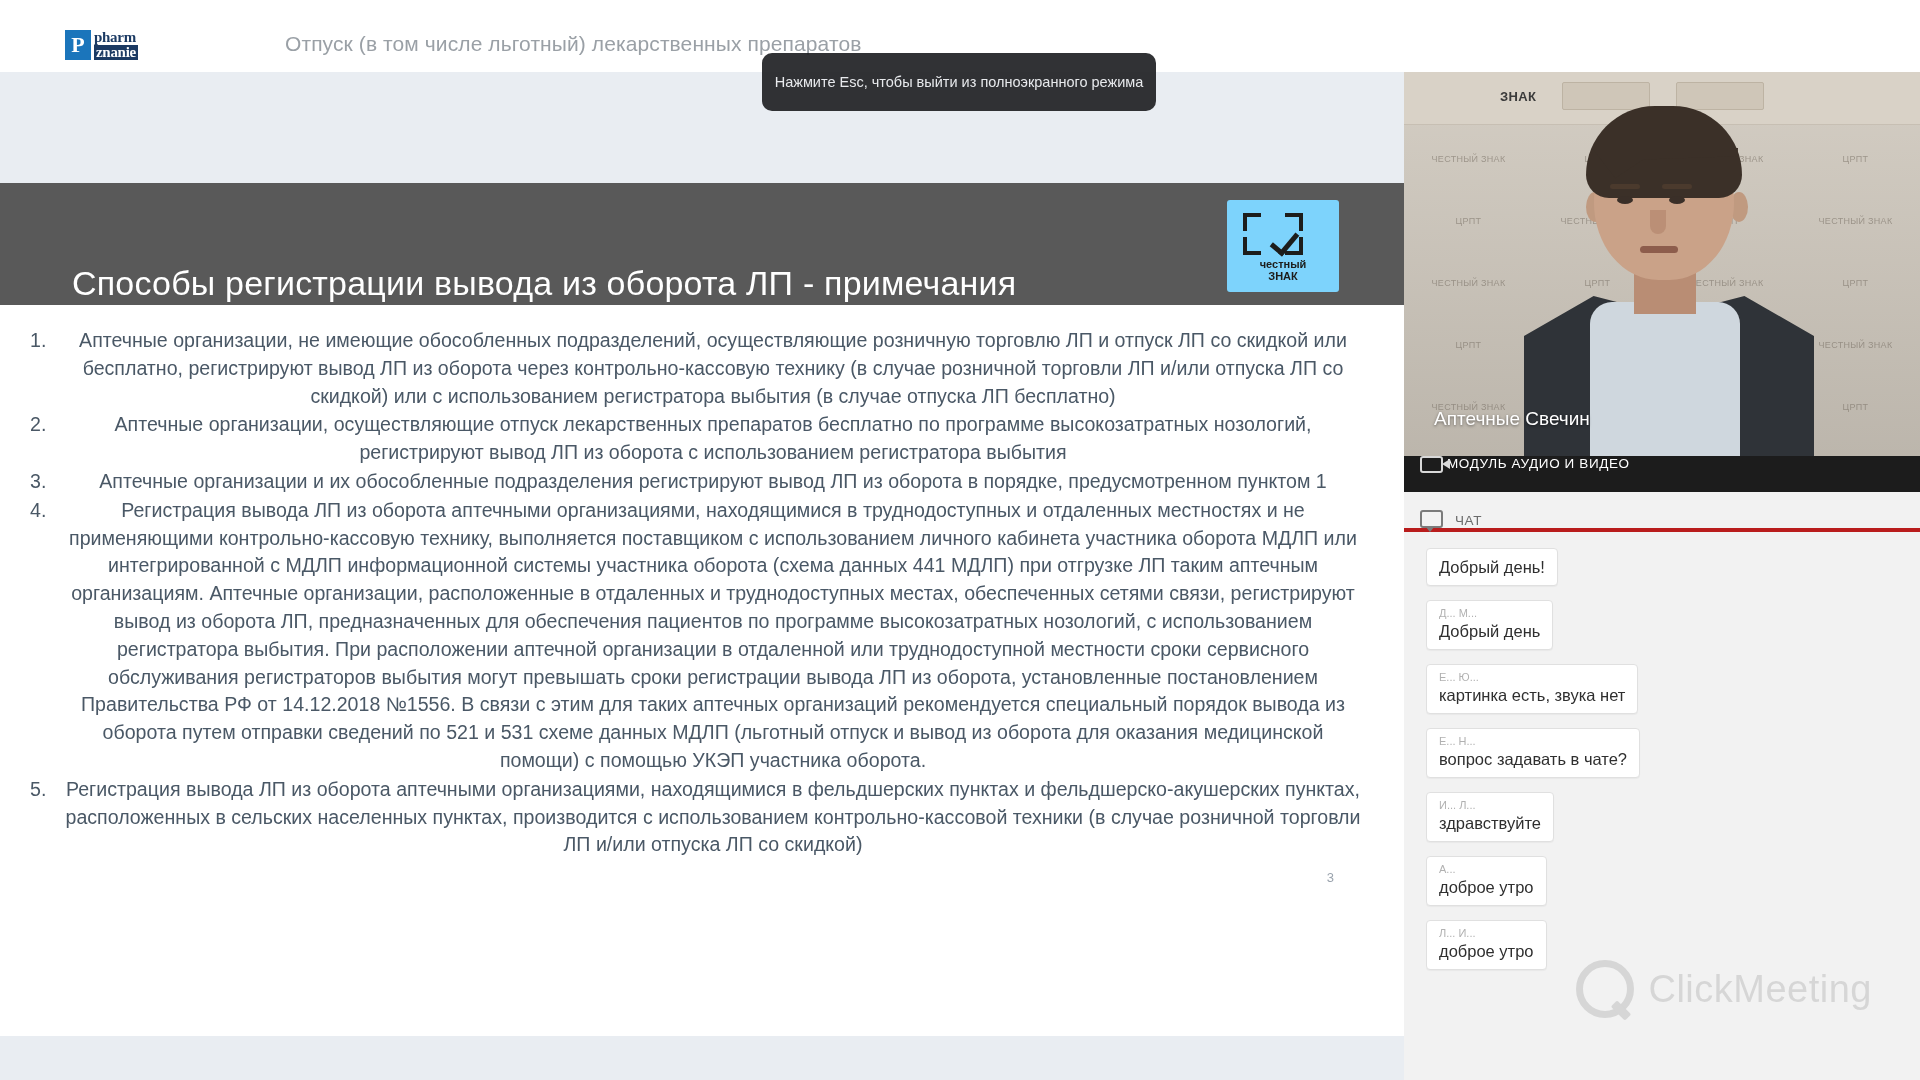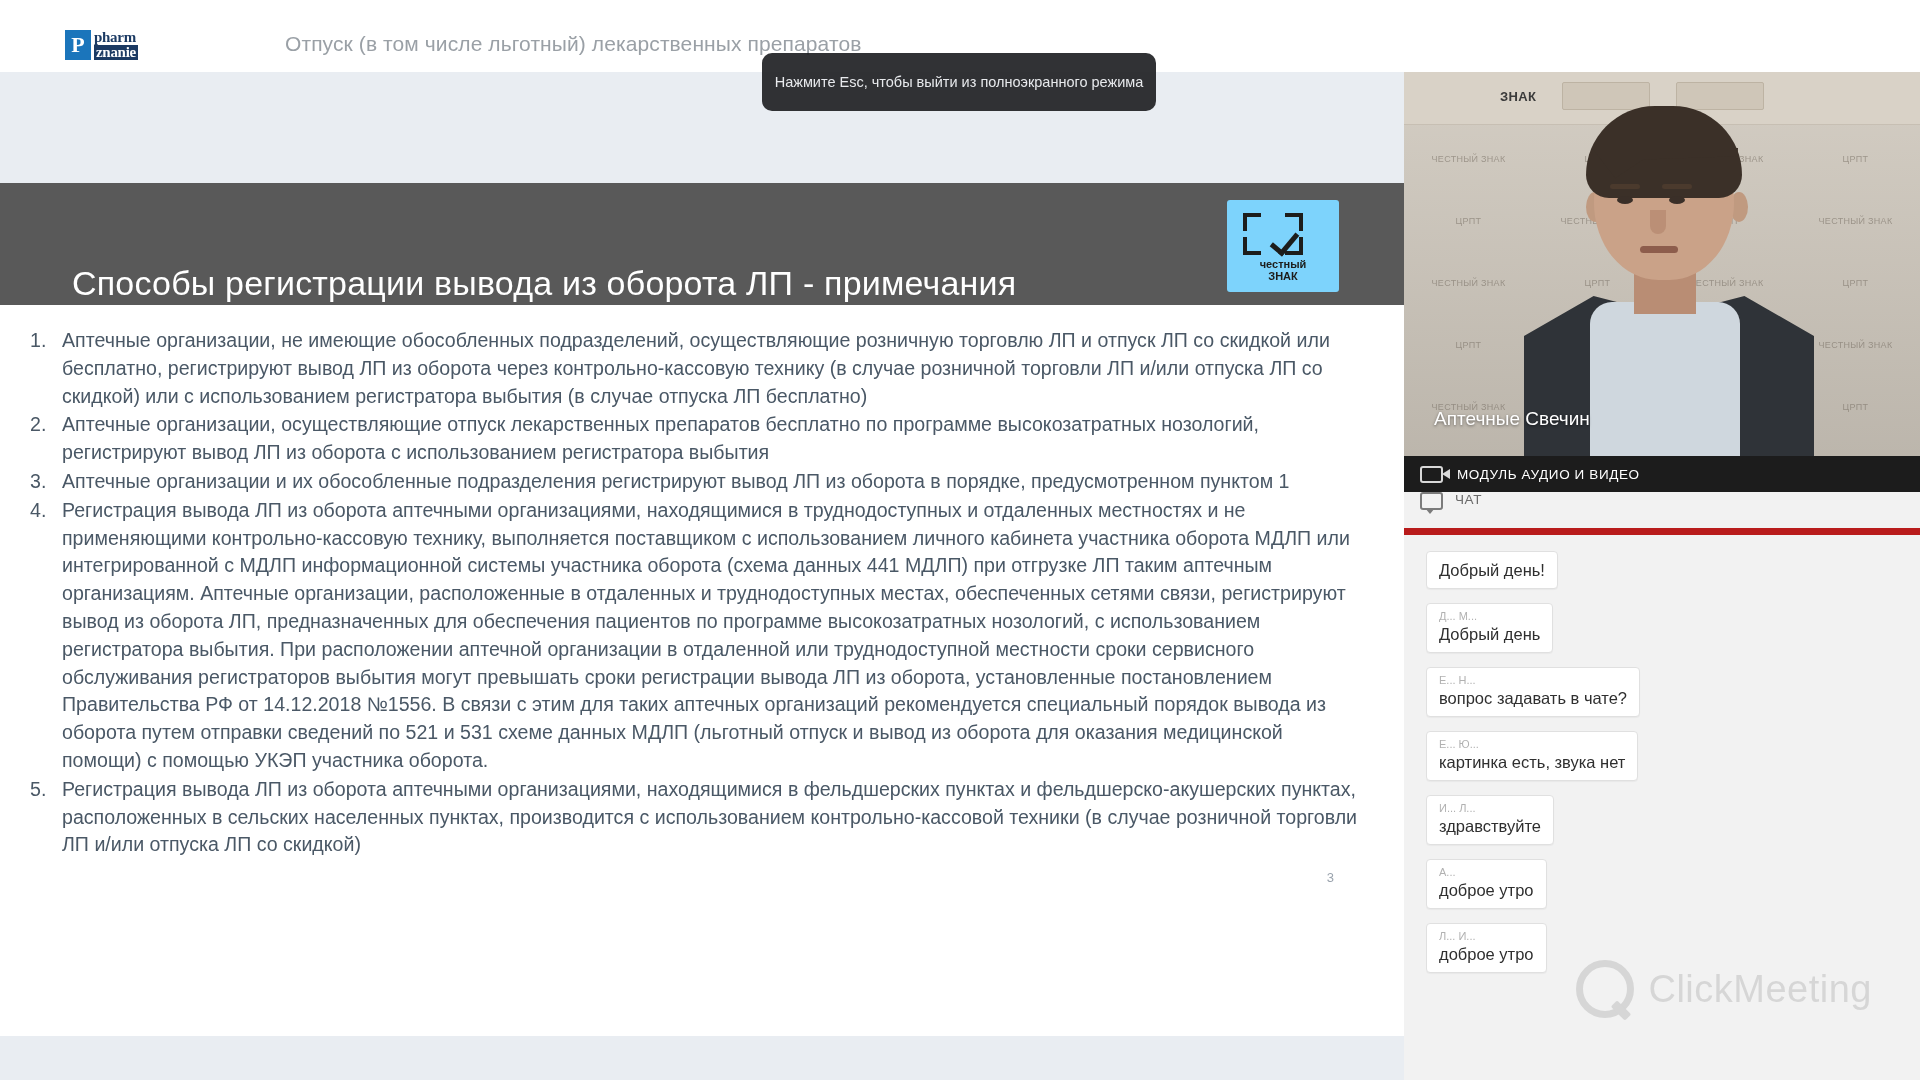--- a/index.html
+++ b/index.html
@@ -179,21 +179,21 @@
     list-style: none;
     counter-reset: pt;
   }
   ol.points > li {
     counter-increment: pt;
     position: relative;
     color: #4a5866;
     font-size: 19.6px;
     line-height: 27.8px;
     margin-bottom: 1px;
-    text-align: left;
+    text-align: center;
   }
   ol.points > li::before {
     content: counter(pt) ".";
     position: absolute;
     left: -32px;
     top: 0;
     color: #4a5866;
     font-size: 19.6px;
   }
   .page-num {
@@ -368,23 +368,22 @@
     color: #ffffff;
     font-size: 19px;
     text-shadow: 0 1px 3px rgba(0,0,0,.5);
   }
   .video .videobar {
     position: absolute;
     left: 0; right: 0; bottom: 0;
     height: 36px;
     background: #1c1c1c;
     display: flex;
-    align-items: center;
     padding-left: 16px;
-    gap: 14px;
+    gap: 4px;
   }
   .video .videobar .cam-icon {
     position: relative;
     width: 19px; height: 13px;
     border: 2px solid #d8d8d8;
     border-radius: 3px;
   }
   .video .videobar .cam-icon::after {
     content: "";
     position: absolute;
@@ -403,24 +402,24 @@
   .chat {
     position: absolute;
     left: 0; top: 420px;
     width: 516px;
     height: 588px;
     background: #f2f2f2;
   }
   .chat-head {
     height: 36px;
     display: flex;
-    align-items: flex-start;
+    align-items: flex-end;
     padding-left: 16px;
     gap: 12px;
-    border-bottom: 7px solid #b91c1c;
+    border-bottom: 4px solid #b91c1c;
   }
   .chat-head .chat-icon {
     width: 19px; height: 14px;
     border: 2px solid #7b7b7b;
     border-radius: 3px;
     position: relative;
   }
   .chat-head .chat-icon::after {
     content: "";
     position: absolute;
@@ -625,28 +624,28 @@
         </div>
           </div>
         <div class="msg-row">
             <div class="msg">
           <span class="author">Д... М...</span>
           <span class="text">Добрый день</span>
         </div>
           </div>
         <div class="msg-row">
             <div class="msg">
+          <span class="author">Е... Ю...</span>
+          <span class="text">картинка есть, звука нет</span>
+        </div>
+          </div>
+        <div class="msg-row">
+            <div class="msg">
           <span class="author">Е... Н...</span>
           <span class="text">вопрос задавать в чате?</span>
-        </div>
-          </div>
-        <div class="msg-row">
-            <div class="msg">
-          <span class="author">Е... Ю...</span>
-          <span class="text">картинка есть, звука нет</span>
         </div>
           </div>
         <div class="msg-row">
             <div class="msg">
           <span class="author">И... Л...</span>
           <span class="text">здравствуйте</span>
         </div>
           </div>
         <div class="msg-row">
             <div class="msg">

